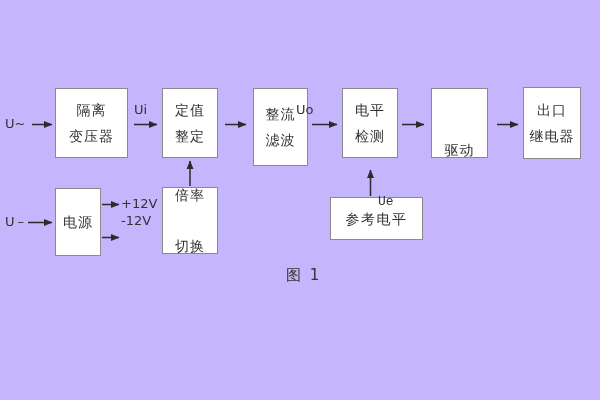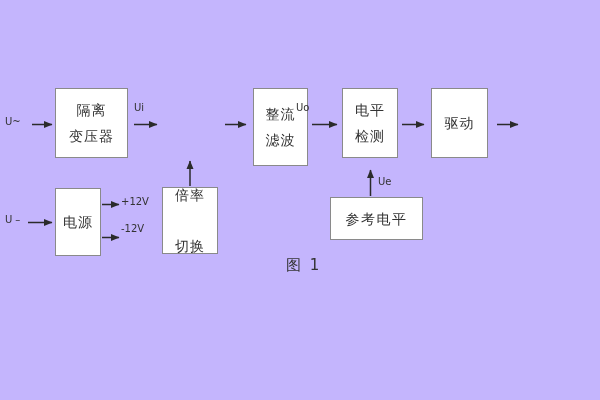--- a/index.html
+++ b/index.html
@@ -21,21 +21,21 @@
     justify-content:center;
     gap:12px;
     font-size:14px;
     color:#333333;
     letter-spacing:1px;
     text-align:center;
   }
   .box span{display:block;line-height:1;white-space:nowrap;}
   .lbl{
     position:absolute;
-    font-size:10px;
+    font-size:13px;
     color:#333333;
     line-height:1;
     white-space:nowrap;
   }
   .caption{
     position:absolute;
     font-size:15px;
     color:#333333;
     letter-spacing:2px;
   }
@@ -49,58 +49,66 @@
 </head>
 <body>
 
 <div id="stage">
 
   <div class="box" style="left:55px;top:88px;width:73px;height:70px;">
     <span>隔离</span>
     <span>变压器</span>
   </div>
 
+  <div class="box" style="left:162px;top:88px;width:56px;height:70px;">
+    <span>定值</span>
+    <span>整定</span>
+  </div>
 
   <div class="box" style="left:253px;top:88px;width:55px;height:78px;">
     <span>整流</span>
     <span>滤波</span>
   </div>
 
   <div class="box" style="left:342px;top:88px;width:56px;height:70px;">
     <span>电平</span>
     <span>检测</span>
   </div>
 
-  <div class="box" style="left:431px;top:88px;width:57px;height:70px;">
+  <div class="box" style="left:431px;top:88px;width:57px;height:70px;justify-content:flex-end;">
     <span>驱动</span>
   </div>
 
+  <div class="box" style="left:523px;top:87px;width:58px;height:72px;">
+    <span>出口</span>
+    <span>继电器</span>
+  </div>
 
   <div class="box" style="left:55px;top:188px;width:46px;height:68px;">
     <span>电源</span>
   </div>
 
   <div class="box" style="left:162px;top:187px;width:56px;height:67px;justify-content:space-between;">
     <span>倍率</span>
     <span>切换</span>
   </div>
 
   <div class="box" style="left:330px;top:197px;width:93px;height:43px;letter-spacing:1.5px;">
     <span>参考电平</span>
   </div>
 
   <span class="lbl" style="left:5px;top:117px;">U~</span>
   <span class="lbl" style="left:5px;top:215px;letter-spacing:3px;">U–</span>
   <span class="lbl" style="left:134px;top:103px;">Ui</span>
   <span class="lbl" style="left:296px;top:103px;">Uo</span>
-  <span class="lbl" style="left:378px;top:177px;">Ue</span>
+  <span class="lbl" style="left:378px;top:195px;font-family:Liberation Mono, monospace;">Ue</span>
   <span class="lbl" style="left:121px;top:197px;text-align:center;">+12V</span>
-  <span class="lbl" style="left:121px;top:224px;">-12V</span>
+  <span class="lbl" style="left:121px;top:214px;">-12V</span>
 
-  <span class="caption" style="left:286px;top:256px;">图 1</span>
+  <span class="caption" style="left:286px;top:266px;">图 1</span>
 
   <svg class="arrows" viewBox="0 0 600 400">
     <defs>
       <marker id="ah" markerUnits="userSpaceOnUse" markerWidth="9" markerHeight="8" viewBox="0 0 9 8" refX="8" refY="4" orient="auto">
         <path d="M0,0.5 L8.5,4 L0,7.5 Z" fill="#2b2b2b"></path>
       </marker>
     </defs>
     <g stroke="#2b2b2b" stroke-width="1.5" fill="none">
       <line x1="32" y1="124.5" x2="52" y2="124.5" marker-end="url(#ah)"></line>
       <line x1="134" y1="124.5" x2="157" y2="124.5" marker-end="url(#ah)"></line>

